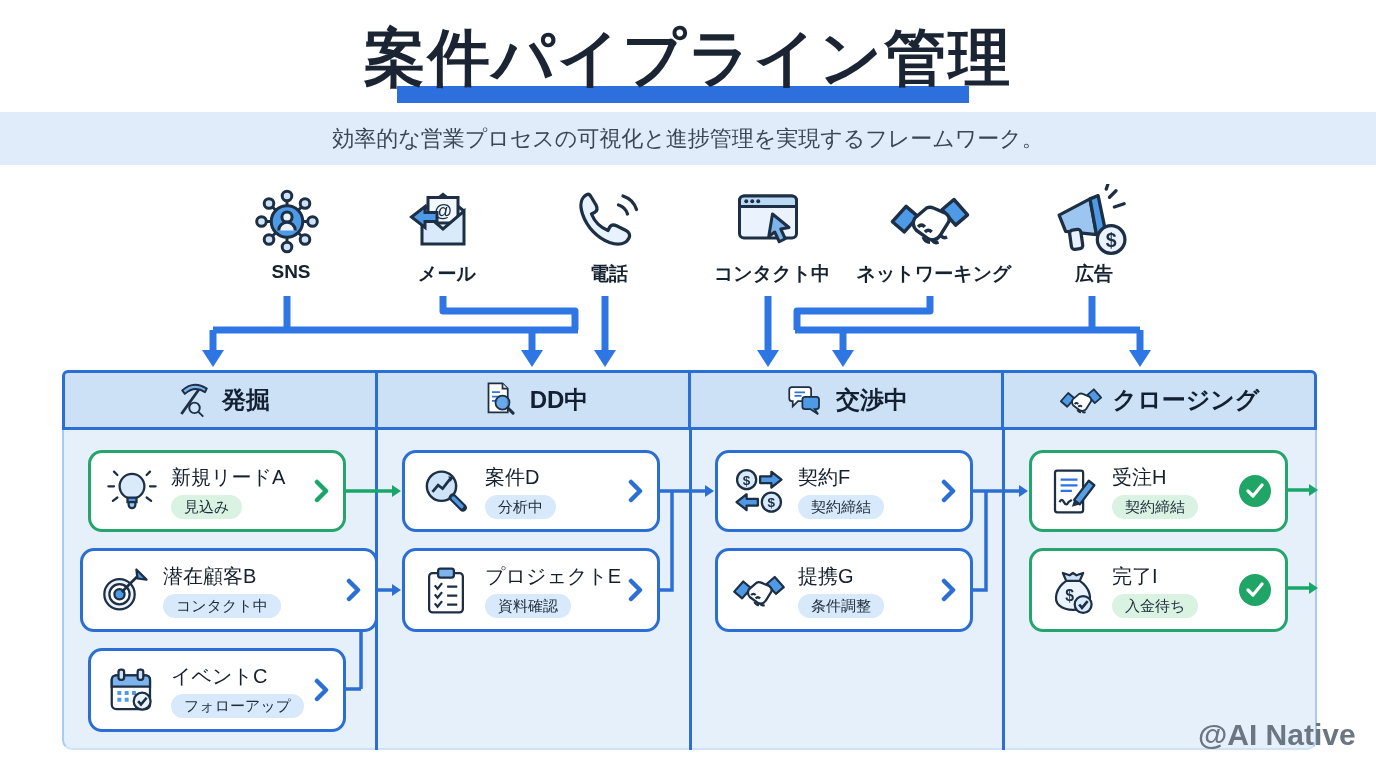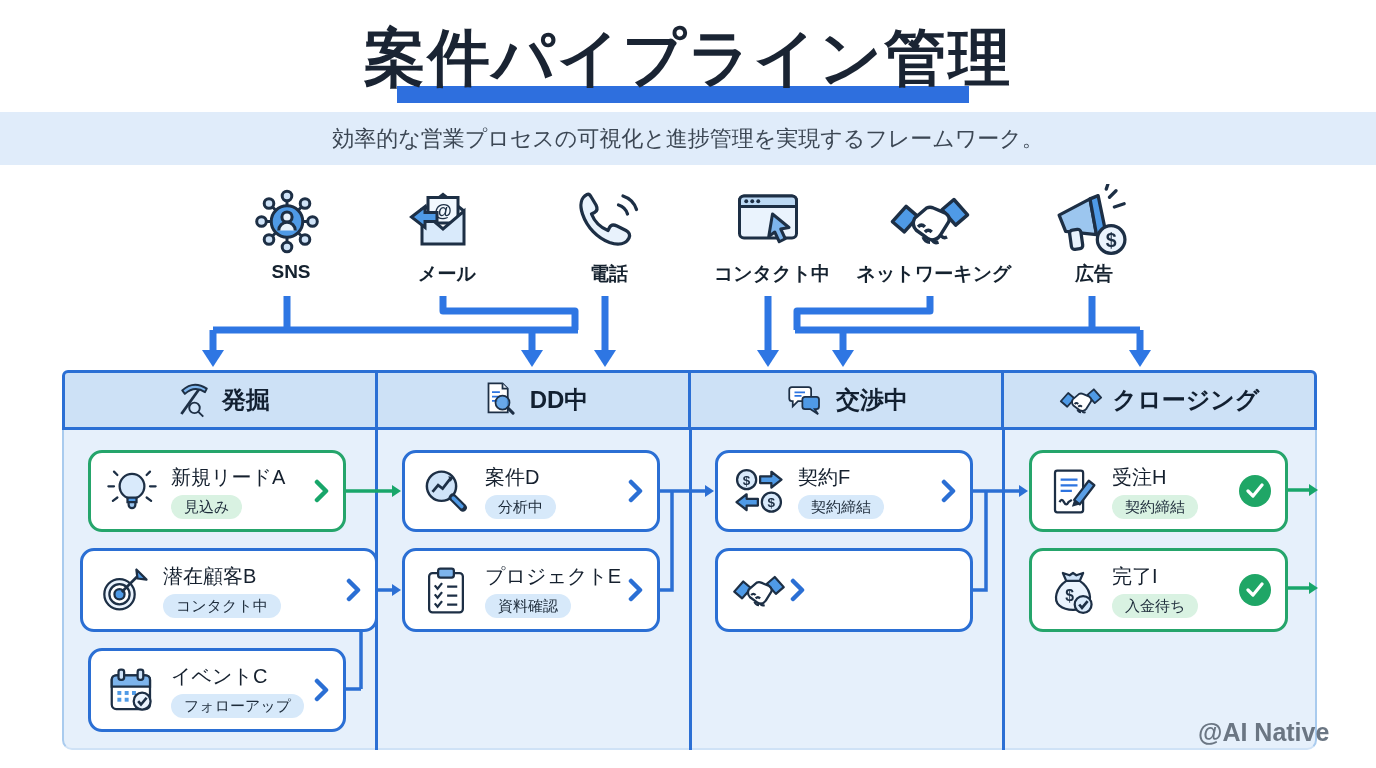--- a/index.html
+++ b/index.html
@@ -38,21 +38,21 @@
   .card .cicon{flex:0 0 58px;display:flex;align-items:center;}
   .card .cbody{flex:1;padding-left:8px;min-width:0;}
   .ctitle{font-size:20px;font-weight:normal;color:#15202e;white-space:nowrap;}
   .badge{display:inline-block;margin-top:4px;font-size:15px;line-height:20px;padding:2px 13px;
          border-radius:13px;background:#d7e9fa;color:#1d2b3a;white-space:nowrap;}
   .card.green .badge{background:#d9f2e2;}
   .chev{flex:0 0 15px;color:#2b6fd4;}
   .card.green .chev{color:#18a66a;}
   .check{flex:0 0 32px;width:32px;height:32px;border-radius:50%;background:#1fa666;
          display:flex;align-items:center;justify-content:center;}
-  .watermark{position:absolute;left:1198px;top:718px;font-size:25px;font-weight:bold;
+  .watermark{position:absolute;left:1198px;top:718px;font-size:30px;font-weight:bold;
              color:#6b7683;z-index:4;}
   svg text{font-family:"Liberation Sans","DejaVu Sans",sans-serif;}
 </style>
 </head>
 <body>
 
 <div class="canvas">
 
   <div class="title-underline"></div>
   <div class="page-title">案件パイプライン管理</div>
@@ -368,20 +368,24 @@
     <span class="cicon">
       <svg viewBox="0 0 48 40" width="54">
         <g stroke="#1d2f45" stroke-width="2" stroke-linejoin="round">
           <polygon points="2,21 10,12 17,18 9,27" fill="#4f9ae6"></polygon>
           <polygon points="46,17 38,8 31,14 39,23" fill="#4f9ae6"></polygon>
           <path d="M15,19 L22,13 Q24,12 26,13 L33,16 Q36,18 35,21 L30,29 Q27,33 23,31 L16,26 Q13,23 15,19 Z" fill="#ffffff"></path>
           <path d="M20,30 q1,3 4,3 M25,31 q1,3 4,2 M17,24 q2,-2 4,0 M21,27 q2,-2 4,0" fill="none"></path>
         </g>
       </svg>
     </span>
+    <span class="cbody">
+      <span class="ctitle">提携G</span><br>
+      <span class="badge">条件調整</span>
+    </span>
     <svg class="chev" width="15" height="24" viewBox="0 0 15 24">
       <path d="M3,3 L12,12 L3,21" stroke="currentColor" stroke-width="4.5" fill="none" stroke-linecap="round" stroke-linejoin="round"></path>
     </svg>
   </div>
 
   <div class="card green" style="left:1029px;top:450px;width:259px;height:82px">
     <span class="cicon">
       <svg viewBox="0 0 48 46" width="54">
         <g stroke="#1d2f45" stroke-width="2">
           <rect x="8" y="5" width="25" height="37" rx="2" fill="#ffffff"></rect>

